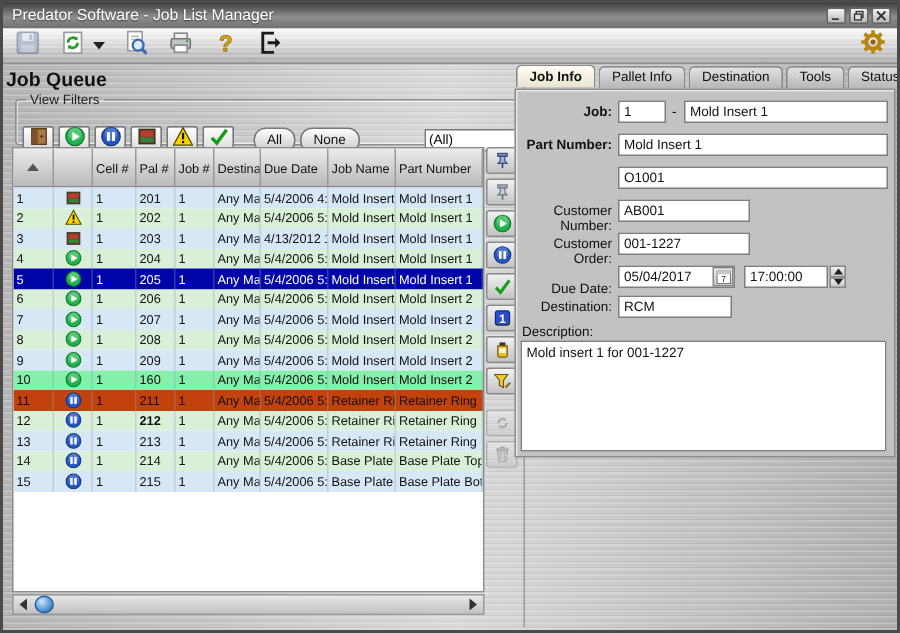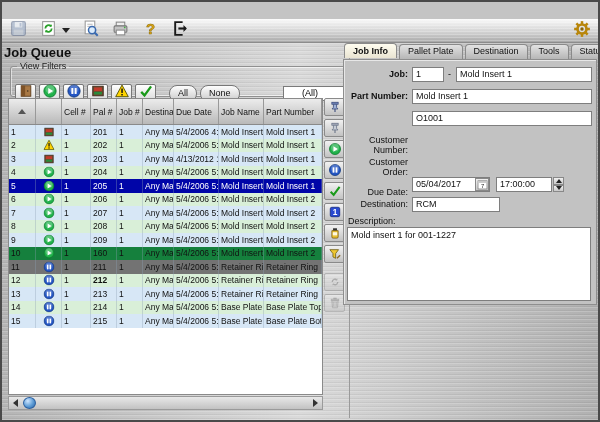--- a/index.html
+++ b/index.html
@@ -56,21 +56,21 @@
     background:linear-gradient(180deg,#ffffff,#d6d6d6);
     display:flex; align-items:center; justify-content:center;
   }
   .smallbtn {
     height:17px; border:1px solid #777; border-radius:8px; font-size:9px; padding:0 8px;
     background:linear-gradient(180deg,#fdfdfd,#cacaca); color:#111;
   }
   .cells-label { font-size:9px; margin-left:12px;margin-top:32px; }
   .cells-combo {
     width:86px; height:15px; border:1px solid #7a7a7a; background:#fff;
-    font-size:9px; padding:1px 18px; margin-left:3px;
+    font-size:9px; padding:1px 2px; margin-left:3px;
   }
   .funnel-btn { margin-left:4px; width:18px; height:18px; display:flex; align-items:center; justify-content:center; }
   
   .grid {
     position:absolute; left:4px; top:55px; width:315px; height:297px;
     background:#fff; border:1px solid #8a8a8a; overflow:hidden;
   }
   .g-header { display:flex; height:26px; background:linear-gradient(180deg,#ececec,#b9b9b9); border-bottom:1px solid #8a8a8a; }
   .g-header .hc {
     font-size:8.5px; color:#111; padding:1px 2px; border-right:1px solid #999;
@@ -147,20 +147,47 @@
   .desc-area {
     position:absolute; background:#fff; border:1px solid #7e7e7e;
     font-size:9px; padding:2px 3px; color:#111;
   }
 </style>
 </head>
 <body>
 
 <div class="window">
 
+  <div class="titlebar">
+    <span>Predator Software - Job List Manager</span>
+    <div class="winbtns">
+        <span class="winbtn">
+          <span>
+            <svg width="9" height="9" viewBox="0 0 16 16" xmlns="http://www.w3.org/2000/svg">
+              <rect x="3" y="11" width="8" height="2" fill="#333"></rect>
+            </svg>
+          </span>
+        </span>
+        <span class="winbtn">
+          <span>
+            <svg width="9" height="9" viewBox="0 0 16 16" xmlns="http://www.w3.org/2000/svg">
+              <rect x="5" y="3" width="8" height="7" fill="none" stroke="#333" stroke-width="1.6"></rect>
+              <rect x="3" y="6" width="8" height="7" fill="#ddd" stroke="#333" stroke-width="1.6"></rect>
+            </svg>
+          </span>
+        </span>
+        <span class="winbtn">
+          <span>
+            <svg width="9" height="9" viewBox="0 0 16 16" xmlns="http://www.w3.org/2000/svg">
+              <path d="M3 3l10 10M13 3L3 13" stroke="#333" stroke-width="2.2"></path>
+            </svg>
+          </span>
+        </span>
+      </div>
+  </div>
 
   <div class="toolbar">
 
   <span class="tbtn disabled">
         <span><svg width="17" height="17" viewBox="0 0 16 16" xmlns="http://www.w3.org/2000/svg">
             <rect x="1.5" y="1.5" width="13" height="13" rx="1.5" fill="#8fa3c2" stroke="#5a6a8a"></rect>
             <rect x="4.5" y="2" width="7" height="5" fill="#e6ecf4"></rect>
             <rect x="9" y="2.8" width="1.8" height="3.4" fill="#8fa3c2"></rect>
             <rect x="3.5" y="9" width="9" height="5" fill="#b8c4d4"></rect>
           </svg></span>
@@ -465,40 +492,40 @@
                 </span>
               </div>
               <div class="c" style="width: 29px;">1</div>
               <div class="c" style="width: 26px;">209</div>
               <div class="c" style="width: 26px;">1</div>
               <div class="c" style="width: 31px;">Any Mac</div>
               <div class="c" style="width: 45px;">5/4/2006 5:0</div>
               <div class="c" style="width: 45px;">Mold Insert 2</div>
               <div class="c" style="width: 58px;">Mold Insert 2</div>
             </div>
-            <div class="g-row" style="background: #15803d;">
+            <div class="g-row" style="background: #86efac;">
               <div class="c" style="width: 27px;">10</div>
               <div class="c c-icon" style="width: 26px;">
                 <span style="display:flex;transform:scale(.8);">
                   <svg width="14" height="14" viewBox="0 0 16 16" xmlns="http://www.w3.org/2000/svg">
                     <circle cx="8" cy="8" r="7" fill="#21b24b" stroke="#0c7a2c"></circle>
                     <circle cx="8" cy="6" r="5" fill="rgba(255,255,255,.25)"></circle>
                     <path d="M6 4.6L11.6 8L6 11.4Z" fill="#fff"></path>
                   </svg>
                 </span>
               </div>
               <div class="c" style="width: 29px;">1</div>
               <div class="c" style="width: 26px;">160</div>
               <div class="c" style="width: 26px;">1</div>
               <div class="c" style="width: 31px;">Any Mac</div>
               <div class="c" style="width: 45px;">5/4/2006 5:0</div>
               <div class="c" style="width: 45px;">Mold Insert 2</div>
               <div class="c" style="width: 58px;">Mold Insert 2</div>
             </div>
-            <div class="g-row" style="background: #737373;">
+            <div class="g-row" style="background: #c2410c;">
               <div class="c" style="width: 27px;">11</div>
               <div class="c c-icon" style="width: 26px;">
                 <span style="display:flex;transform:scale(.8);">
                   <svg width="14" height="14" viewBox="0 0 16 16" xmlns="http://www.w3.org/2000/svg">
                     <circle cx="8" cy="8" r="7" fill="#2456c4" stroke="#12387e"></circle>
                     <circle cx="8" cy="6" r="5" fill="rgba(255,255,255,.2)"></circle>
                     <rect x="5" y="4.6" width="2.2" height="6.8" fill="#fff"></rect>
                     <rect x="8.8" y="4.6" width="2.2" height="6.8" fill="#fff"></rect>
                   </svg>
                 </span>
@@ -696,40 +723,42 @@
               <line x1="6.4" y1="6.5" x2="6.4" y2="12.5" stroke="#888"></line>
               <line x1="9.6" y1="6.5" x2="9.6" y2="12.5" stroke="#888"></line>
             </svg>
           </span>
         </span>
       </div>
 
     <div class="right-panel">
       <div class="tabs" id="tabs">
           <span class="tab active">Job Info</span>
-          <span class="tab">Pallet Plate</span>
+          <span class="tab">Pallet Info</span>
           <span class="tab">Destination</span>
           <span class="tab">Tools</span>
           <span class="tab">Status</span>
         </div>
 
       <div class="tabpage">
         <span class="flabel b" style="left:0;top:9px;">Job:</span>
         <span class="finput" style="left:68px;top:7px;width:32px;">1</span>
         <span class="dash" style="left:104px;top:9px;">-</span>
         <span class="finput" style="left:112px;top:7px;width:136px;">Mold Insert 1</span>
 
         <span class="flabel b" style="left:0;top:31px;">Part Number:</span>
         <span class="finput" style="left:68px;top:29px;width:180px;">Mold Insert 1</span>
 
         <span class="finput" style="left:68px;top:51px;width:180px;">O1001</span>
 
         <span class="flabel" style="left:0;top:75px;">Customer Number:</span>
+        <span class="finput" style="left:68px;top:73px;width:88px;">AB001</span>
 
         <span class="flabel" style="left:0;top:97px;">Customer Order:</span>
+        <span class="finput" style="left:68px;top:95px;width:88px;">001-1227</span>
 
         <span class="flabel" style="left:0;top:115px;margin-top:12px;">Due Date:</span>
         <span class="finput" style="left:68px;top:117px;width:78px;">05/04/2017</span>
         <span class="cal-btn" style="left:131px;top:118px;" id="cal-btn">
             <svg width="11" height="11" viewBox="0 0 16 16" xmlns="http://www.w3.org/2000/svg">
               <rect x="1.5" y="2.5" width="13" height="12" fill="#fff" stroke="#777"></rect>
               <rect x="1.5" y="2.5" width="13" height="3.2" fill="#c8c8c8"></rect>
               <text x="8" y="13" font-size="8.5" text-anchor="middle" fill="#222" font-family="Liberation Sans, sans-serif">7</text>
             </svg>
           </span>
@@ -737,21 +766,21 @@
         <span class="spin" style="left:209px;top:117px;">
           <div>
               <span class="tri-u"></span>
             </div>
           <div>
               <span class="tri-d"></span>
             </div>
         </span>
 
         <span class="flabel" style="left:0;top:139px;">Destination:</span>
-        <span class="finput" style="left:68px;top:137px;width:88px;">RCM</span>
+        <span class="finput" style="left:68px;top:137px;width:76px;">RCM</span>
 
         <span class="desc-label" style="left:4px;top:156px;">Description:</span>
         <span class="desc-area" style="left:3px;top:167px;width:244px;height:74px;">Mold insert 1 for 001-1227</span>
       </div>
     </div>
 
   </div>
 </div>
 
 </body></html>

